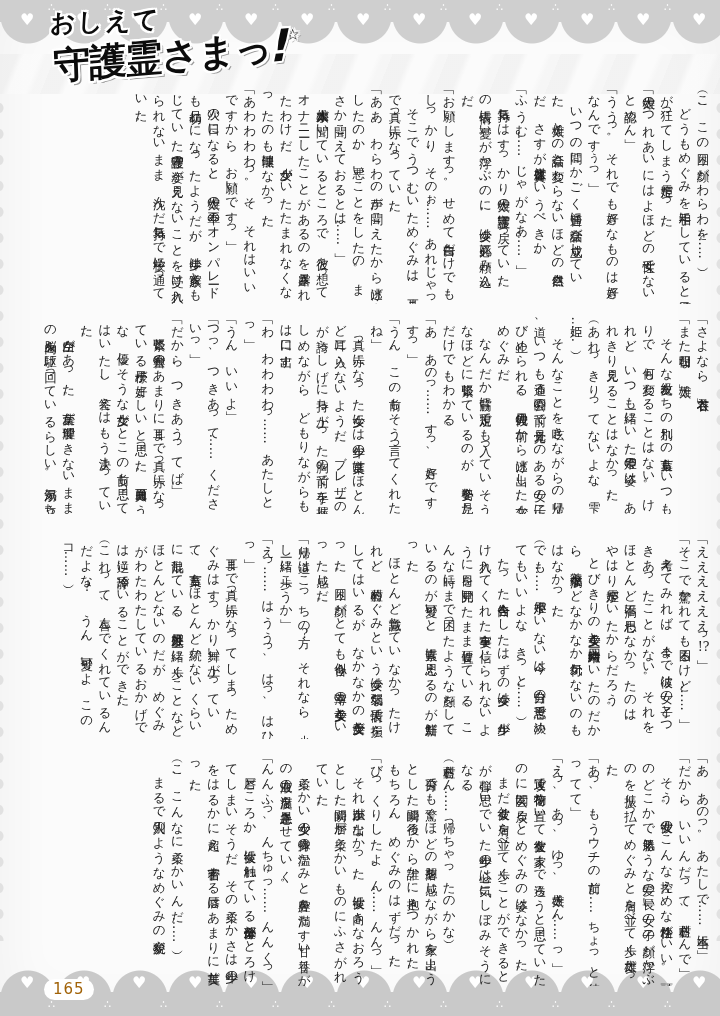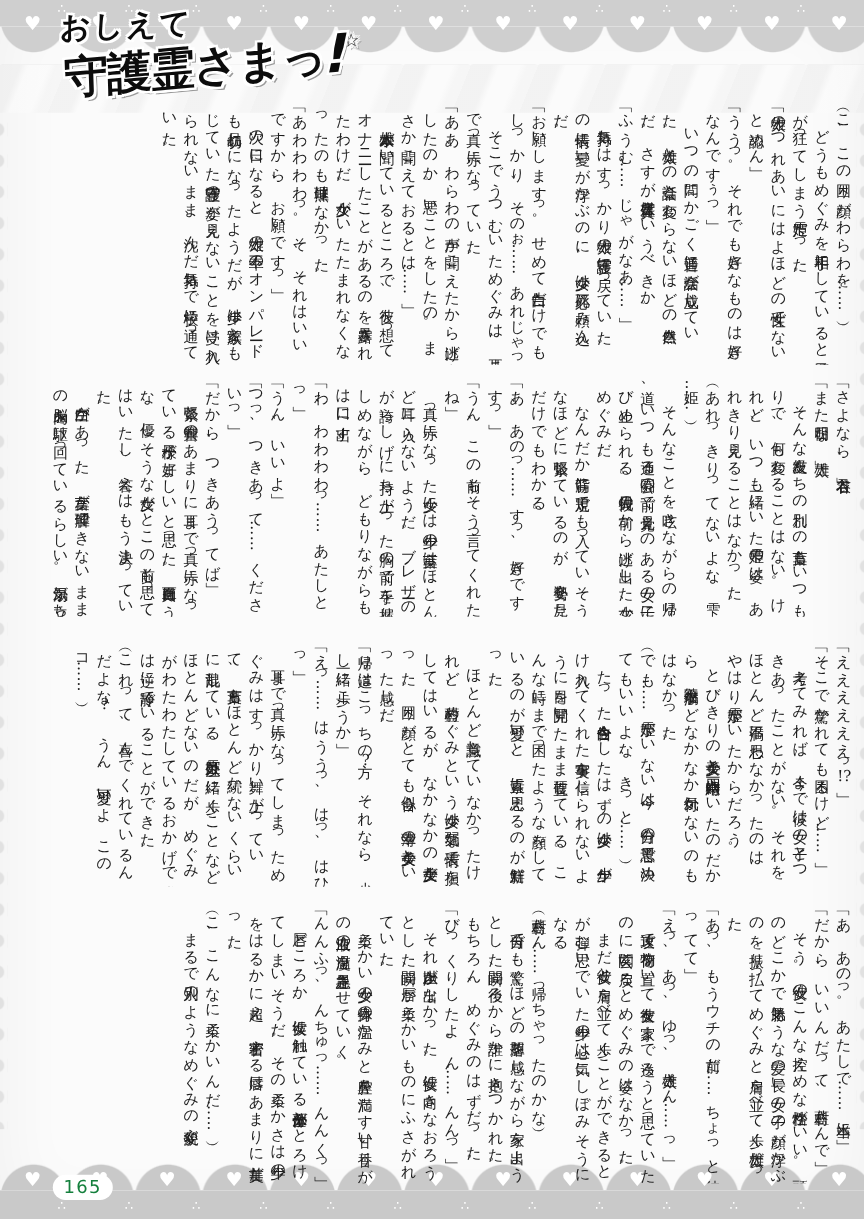--- a/index.html
+++ b/index.html
@@ -62,21 +62,21 @@
   .tcy{text-combine-upright:all;-webkit-text-combine:horizontal;}
   #dan1{top:86px;height:218px;}
   #dan2{top:316px;height:198px;}
   #dan3{top:536px;height:203px;}
   #dan4{top:755px;height:231px;}
   
   .pagenum{
     position:absolute;left:44px;bottom:16px;z-index:6;
     background:#ffffff;border-radius:12px;padding:1px 9px 2px 9px;
     font-family:"DejaVu Sans","Liberation Sans",sans-serif;
-    font-size:15px;color:#15803d;letter-spacing:1px;
+    font-size:15px;color:#a16207;letter-spacing:1px;
   }
 </style>
 </head>
 <body>
 
 <div id="page">
 
   <div class="lace-top">
     <div class="bar"></div>
     <div class="scallops"></div>

